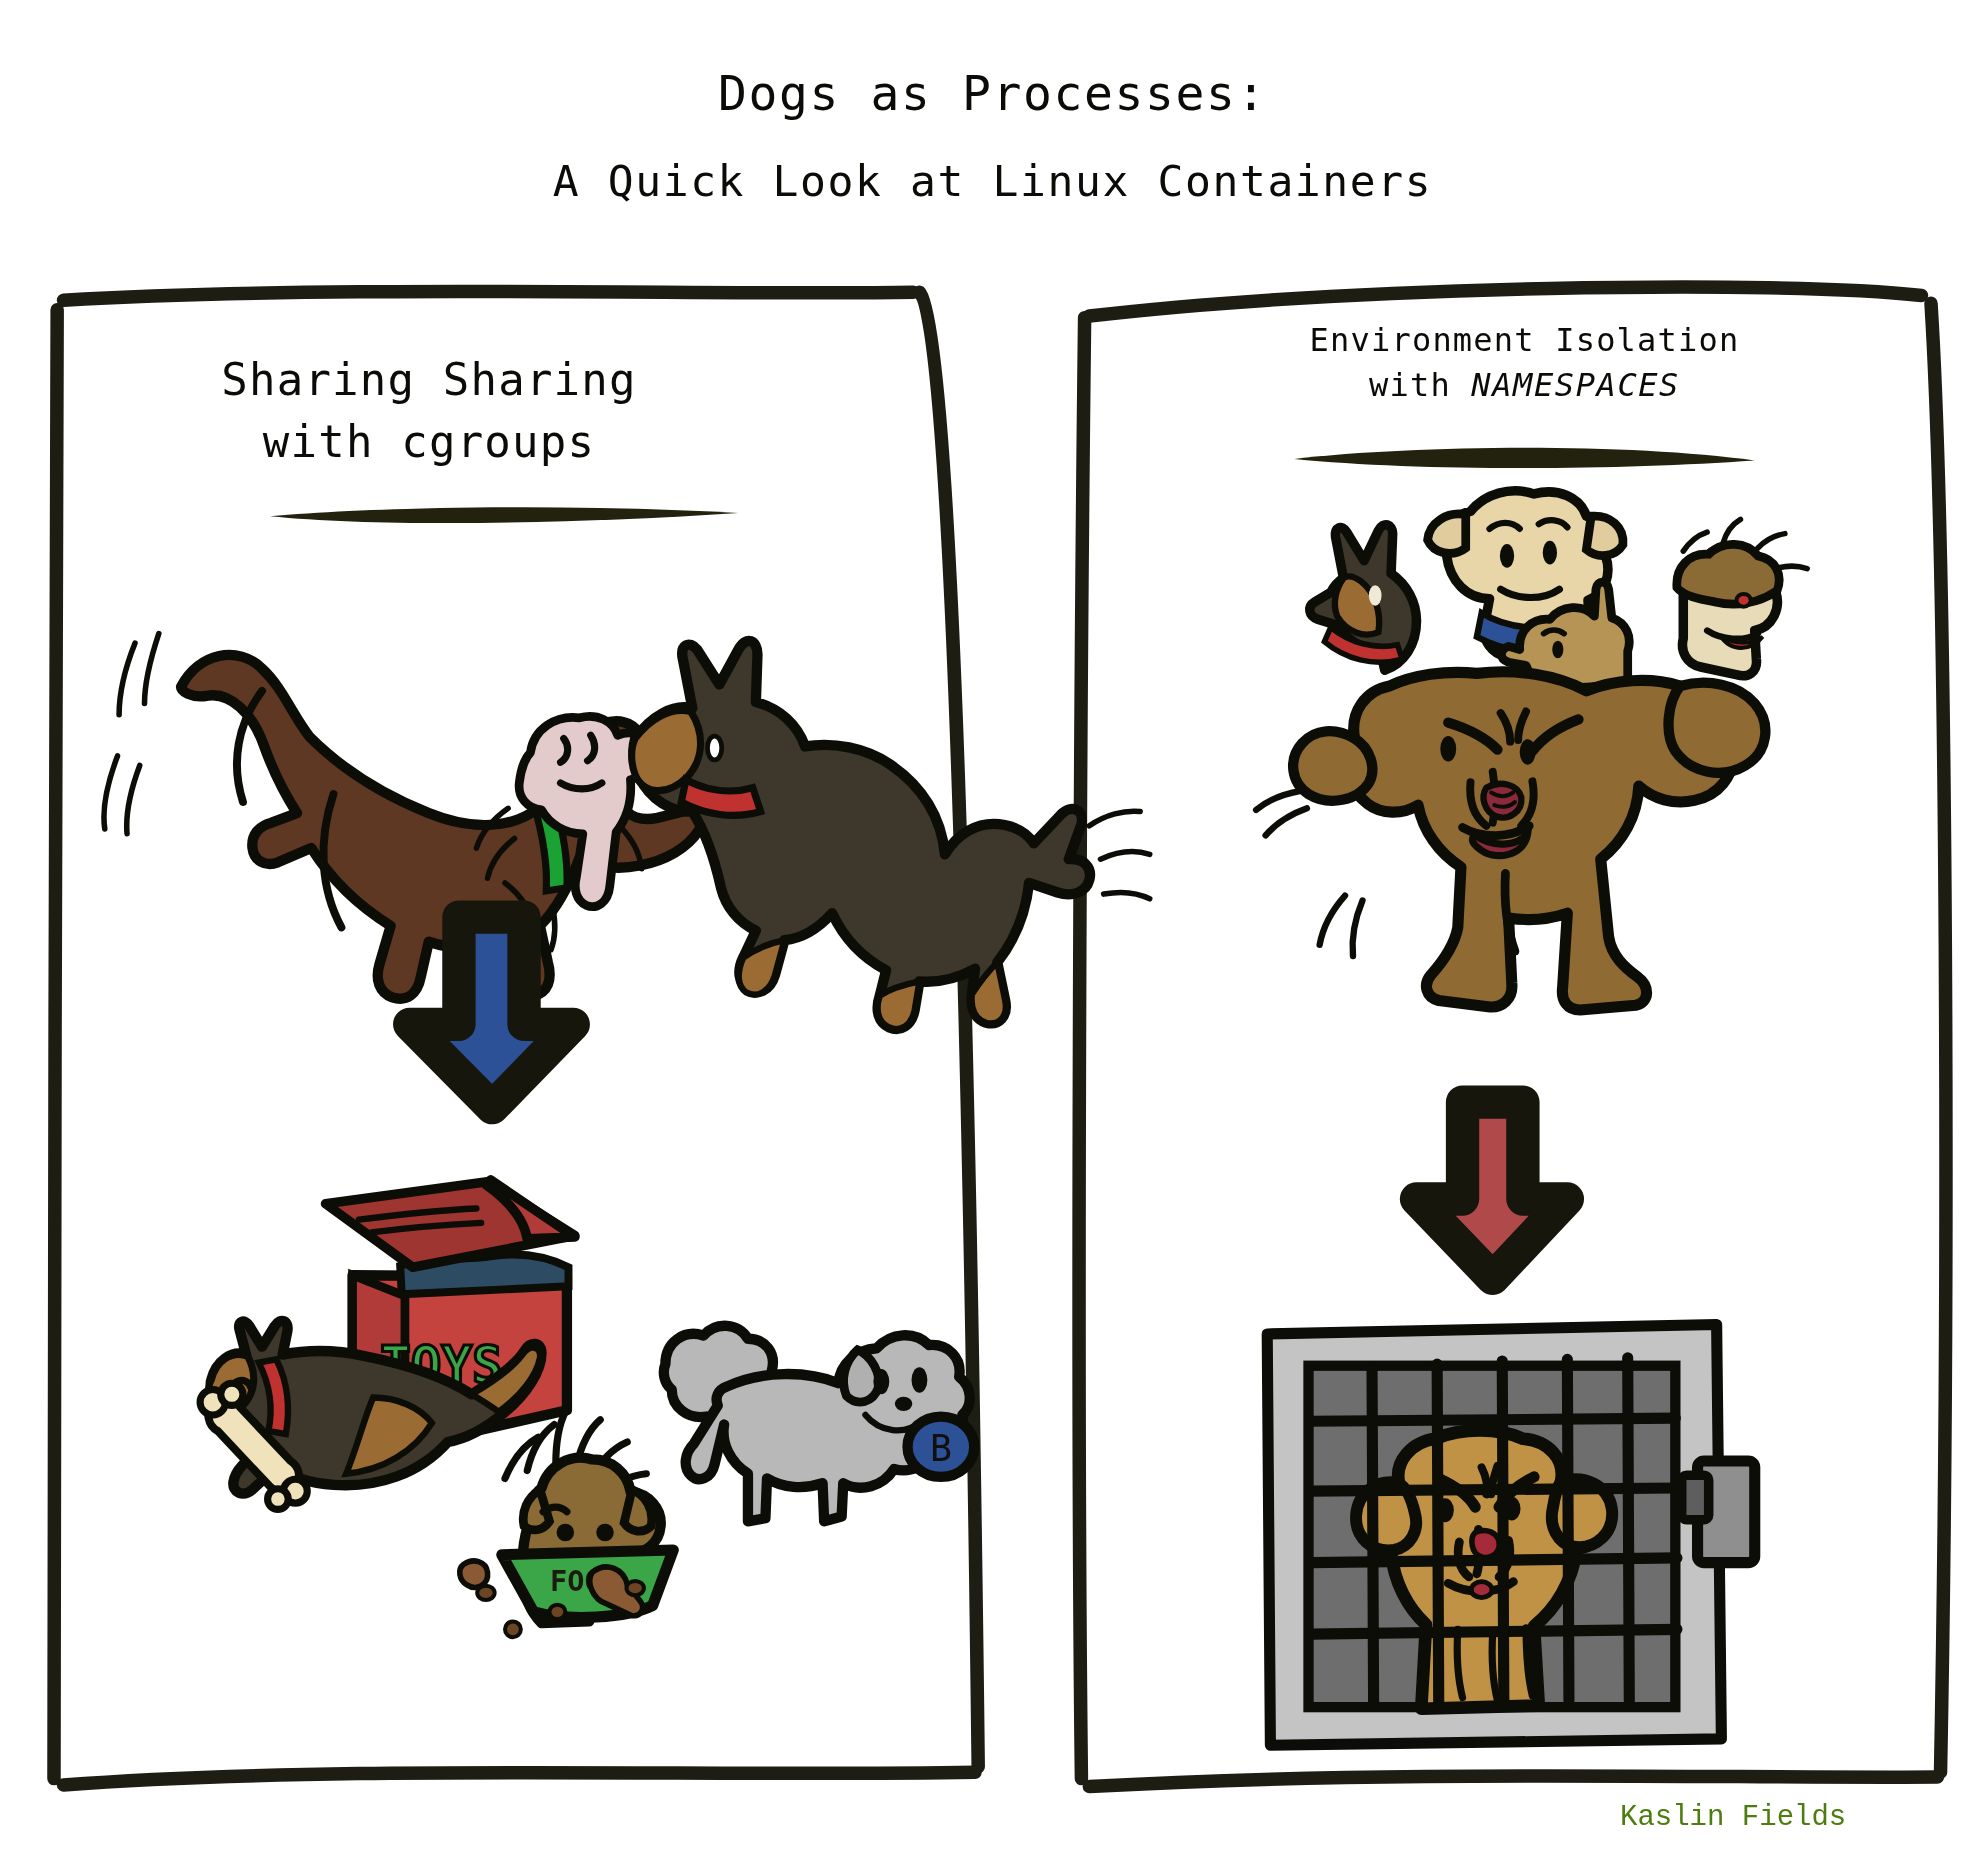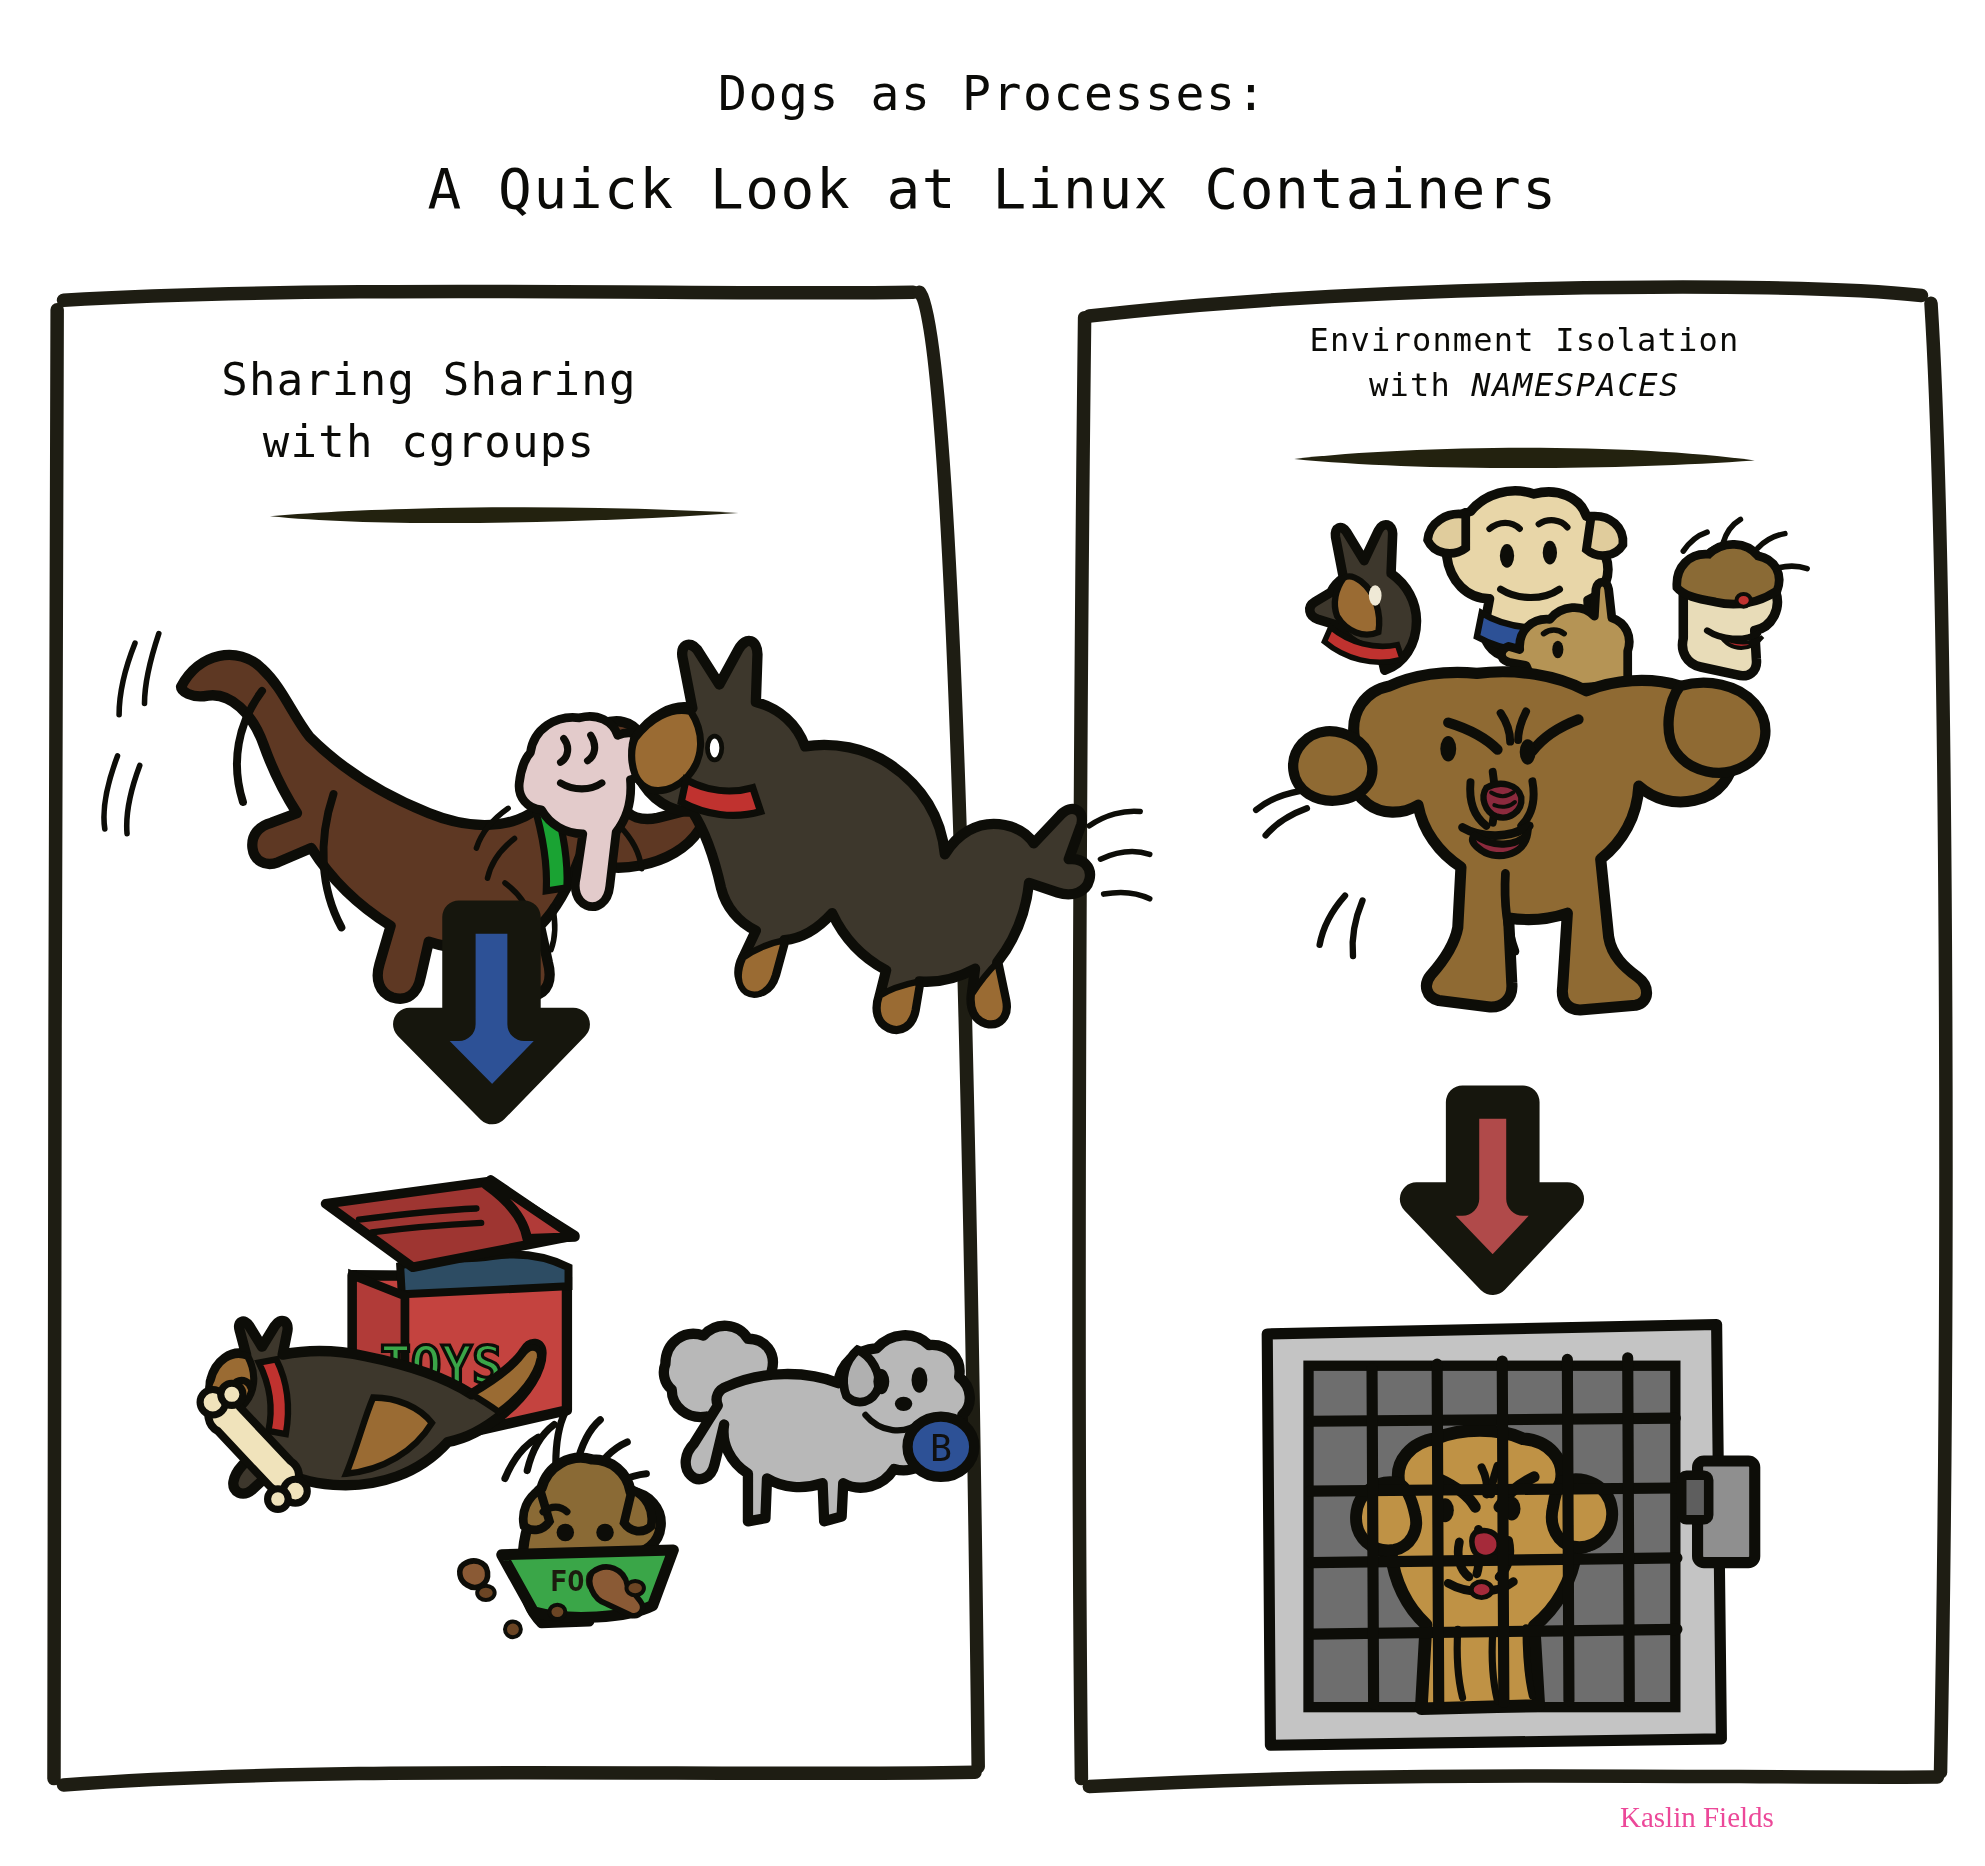--- a/index.html
+++ b/index.html
@@ -4,32 +4,32 @@
 <style>
   html,body{margin:0;padding:0;background:#ffffff;}
   body{width:1985px;height:1866px;overflow:hidden;
        font-family:"DejaVu Sans","Liberation Sans",sans-serif;}
   #stage{position:relative;width:1985px;height:1438px;background:#fff;}
 
   .ttl{position:absolute;width:100%;text-align:center;color:#0b0b08;
        font-family:"DejaVu Sans Mono","Liberation Mono",monospace;
        letter-spacing:1.6px;font-weight:400;}
   #title-line1{top:65px;font-size:48px;}
-  #title-line2{top:156px;font-size:56px;}
+  #title-line2{top:156px;font-size:43px;}
 
   .panel-head{position:absolute;text-align:center;color:#0b0b08;
        font-family:"DejaVu Sans Mono","Liberation Mono",monospace;
        letter-spacing:1.2px;line-height:1.42;}
 
   #left-head{left:159px;top:349px;width:540px;font-size:44px;}
   #right-head{left:1199px;top:318px;width:651px;font-size:32px;}
   #right-head .ns{font-style:italic;letter-spacing:1.6px;}
 
-  .credit{position:absolute;left:1620px;top:1801px;font-size:29px;color:#ec4899;
-       font-family:Liberation Serif, serif;}
+  .credit{position:absolute;left:1620px;top:1801px;font-size:29px;color:#4d7c0f;
+       font-family:Liberation Mono, monospace;}
 
   svg{position:absolute;left:0;top:0;overflow:visible;}
   #art{position:absolute;left:0;top:0;width:1985px;height:1866px;pointer-events:none;}
   .ink{fill:none;stroke:#0d0d08;stroke-linecap:round;stroke-linejoin:round;}
   .frame{fill:none;stroke:#1e1d13;stroke-width:17;stroke-linecap:round;}
   .fillink{stroke:#0d0d08;stroke-linejoin:round;stroke-linecap:round;}
 </style>
 </head>
 <body>
 

